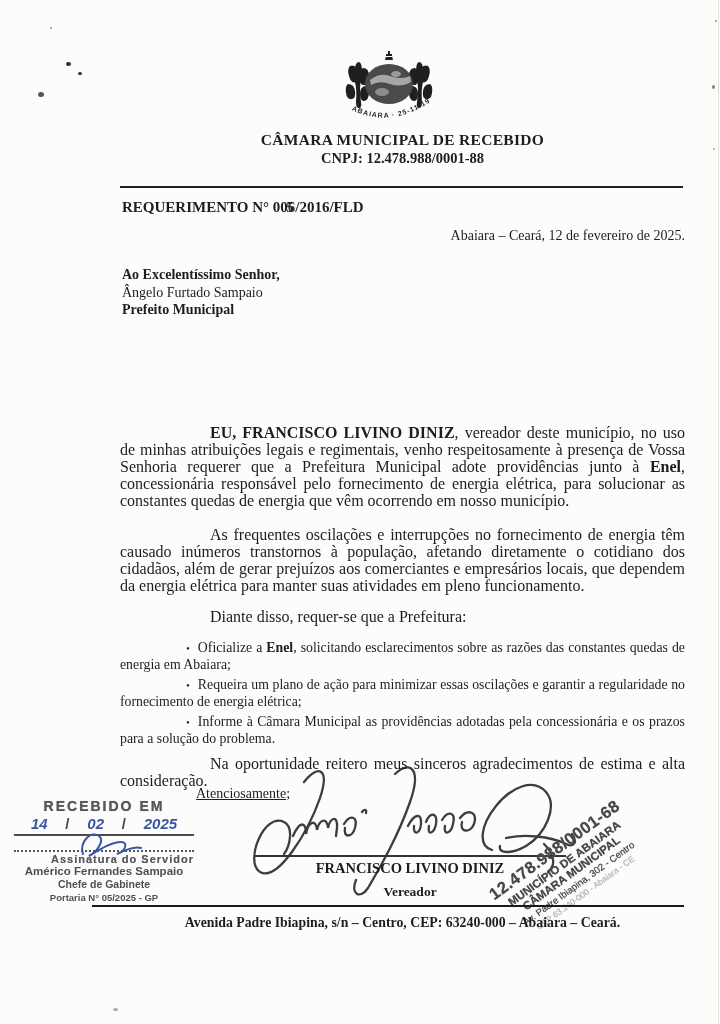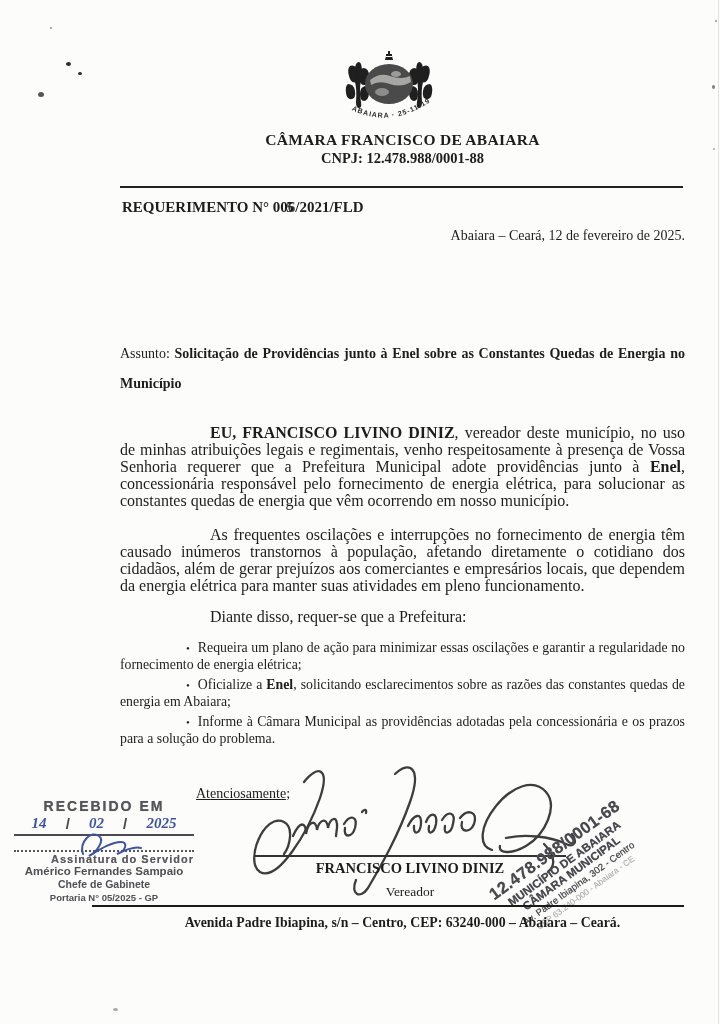--- a/index.html
+++ b/index.html
@@ -42,31 +42,31 @@
   .bullets{position:absolute;left:120px;top:640px;width:565px;font-size:13.8px;line-height:16.6px;text-align:justify;}
   .bullets p{margin:0 0 4px 0;text-indent:66px;}
   .dot{font-size:11px;margin-right:8px;}
   .closing{top:755px;}
   .salutation{position:absolute;left:196px;top:786px;font-size:14px;text-decoration:underline;}
 
   
   .sig-svg{position:absolute;left:238px;top:760px;width:340px;height:140px;}
   .sig-line{position:absolute;left:254px;top:855px;width:312px;height:2px;background:#333;}
   .signer-name{position:absolute;left:255px;top:860px;width:310px;text-align:center;font-weight:bold;font-size:14.5px;}
-  .signer-title{position:absolute;left:255px;top:884px;width:310px;text-align:center;font-weight:normal;font-size:13.5px;}
+  .signer-title{position:absolute;left:255px;top:884px;width:310px;text-align:center;font-weight:bold;font-size:13.5px;}
 
   
   .received{position:absolute;left:14px;top:798px;width:180px;
     font-family:"Liberation Sans", sans-serif;color:#4c4c50;}
   .received .title{font-weight:bold;font-size:14px;letter-spacing:2px;text-align:center;
     color:#55555a;text-shadow:0 0 .7px #77777c;}
   .received .date-row{position:relative;margin-top:1px;padding:0 8px 2px 8px;
     border-bottom:2px solid #4a4a50;display:flex;justify-content:space-around;
     font-size:15px;font-weight:bold;}
-  .hand{font-family:Liberation Serif, serif;font-style:italic;color:#3c54a4;}
+  .hand{font-family:Liberation Sans, sans-serif;font-style:italic;color:#3c54a4;}
   .slash{color:#45454b;}
   .sig-label{margin-top:14px;text-align:right;font-size:11px;font-weight:bold;letter-spacing:1px;
     color:#5a5a60;border-top:2px dotted #55555b;padding-top:1px;text-shadow:0 0 .6px #8a8a90;}
   .blue-sig{position:absolute;left:55px;top:30px;width:80px;height:34px;}
   .officer{margin-top:0;text-align:center;color:#4f4f55;}
   .officer .name{font-size:11.5px;font-weight:bold;}
   .officer .role{font-size:10.5px;font-weight:bold;margin-top:1px;}
   .officer .ord{font-size:9.5px;font-weight:bold;margin-top:2px;}
 
   
@@ -122,49 +122,52 @@
     <path d="M40 30 q10 -8 20 -4 q12 4 20 0 l1 6 q-10 6 -21 2 q-11 -4 -19 1z" fill="#bdbdb9" opacity=".8"></path>
     <ellipse cx="52" cy="42" rx="7" ry="4" fill="#a8a8a4" opacity=".7"></ellipse>
     <ellipse cx="66" cy="24" rx="5" ry="3" fill="#d2d2ce" opacity=".6"></ellipse>
 
     <path id="crest-arc" d="M 18 58 Q 59 80 100 52" fill="none"></path>
     <text font-family="Liberation Sans, sans-serif" font-size="7" font-weight="bold" fill="#2a2a2a" letter-spacing="1">
       <textPath href="#crest-arc" startOffset="4">ABAIARA  ·  25-11-1957</textPath>
     </text>
   </svg>
 
-  <div class="org-name">CÂMARA FRANCISCO DE ABAIARA</div>
+  <div class="org-name">CÂMARA MUNICIPAL DE RECEBIDO</div>
   <div class="cnpj-line">CNPJ: 12.478.988/0001-88</div>
   <div class="header-rule"></div>
 
   <div class="req-no">
-    <span>REQUERIMENTO N° 00</span><span class="overstrike"><span class="base">6</span><span class="over">5</span></span><span>/2021/FLD</span>
+    <span>REQUERIMENTO N° 00</span><span class="overstrike"><span class="base">6</span><span class="over">5</span></span><span>/2016/FLD</span>
   </div>
 
   <div class="dateline">Abaiara – Ceará, 12 de fevereiro de 2025.</div>
 
-
-  <div class="subject">
-    <span>Assunto: </span><span class="b">Solicitação de Providências junto à Enel sobre as Constantes Quedas de Energia no Município</span>
-  </div>
+  <div class="addressee">
+    <div class="b">Ao Excelentíssimo Senhor,</div>
+    <div>Ângelo Furtado Sampaio</div>
+    <div class="b">Prefeito Municipal</div>
+  </div>
+
 
   <div class="para indent p1">
     <span class="b">EU, FRANCISCO LIVINO DINIZ</span><span>, vereador deste município, no uso de minhas atribuições legais e regimentais, venho respeitosamente à presença de Vossa Senhoria requerer que a Prefeitura Municipal adote providências junto à </span><span class="b">Enel</span><span>, concessionária responsável pelo fornecimento de energia elétrica, para solucionar as constantes quedas de energia que vêm ocorrendo em nosso município.</span>
   </div>
 
   <div class="para indent p2">As frequentes oscilações e interrupções no fornecimento de energia têm causado inúmeros transtornos à população, afetando diretamente o cotidiano dos cidadãos, além de gerar prejuízos aos comerciantes e empresários locais, que dependem da energia elétrica para manter suas atividades em pleno funcionamento.</div>
 
   <div class="para indent p3">Diante disso, requer-se que a Prefeitura:</div>
 
   <div class="bullets">
+    <p><span class="dot">•</span><span>Oficialize a </span><span class="b">Enel</span><span>, solicitando esclarecimentos sobre as razões das constantes quedas de energia em Abaiara;</span></p>
     <p><span class="dot">•</span><span>Requeira um plano de ação para minimizar essas oscilações e garantir a regularidade no fornecimento de energia elétrica;</span></p>
-    <p><span class="dot">•</span><span>Oficialize a </span><span class="b">Enel</span><span>, solicitando esclarecimentos sobre as razões das constantes quedas de energia em Abaiara;</span></p>
     <p><span class="dot">•</span><span>Informe à Câmara Municipal as providências adotadas pela concessionária e os prazos para a solução do problema.</span></p>
   </div>
 
+  <div class="para indent closing">Na oportunidade reitero meus sinceros agradecimentos de estima e alta consideração.</div>
   <div class="salutation">Atenciosamente;</div>
 
   <svg class="sig-svg" viewBox="0 0 340 140">
     <g fill="none" stroke="#232323" stroke-width="2.3" stroke-linecap="round" opacity=".88">
       <path d="M66 22 C 80 4, 92 8, 82 38 C 70 72, 40 122, 22 112 C 6 102, 26 52, 46 62 C 56 67, 52 86, 46 94"></path>
       <path d="M55 76 C 62 60, 68 62, 68 74 C 70 62, 78 58, 79 70 C 81 60, 89 56, 90 68 C 92 58, 100 54, 99 68 L 98 76"></path>
       <path d="M106 64 C 112 54, 120 56, 117 68 C 114 78, 105 78, 107 68"></path>
       <path d="M124 52 C 126 49, 129 49, 128 53"></path>
       <path d="M157 14 C 172 0, 184 8, 172 42 C 160 76, 144 104, 130 128 C 122 140, 112 134, 118 120"></path>
       <path d="M170 66 C 176 54, 184 52, 183 64 C 182 74, 175 76, 176 66"></path>

